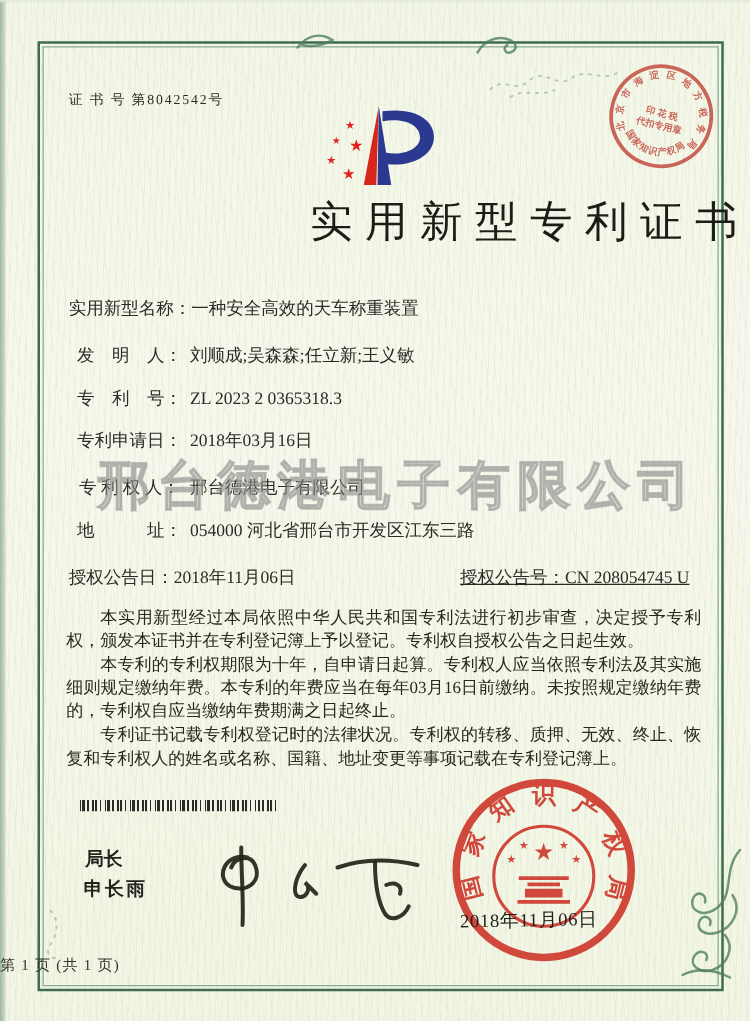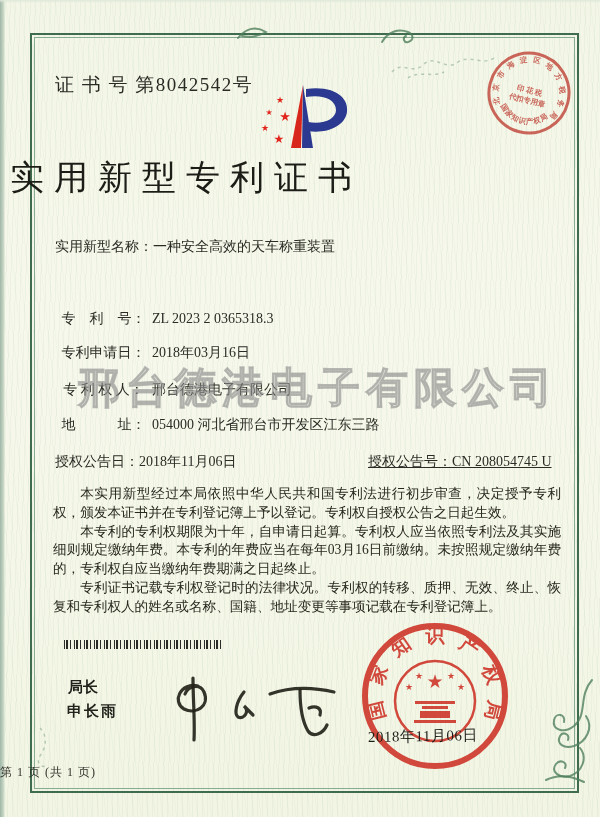--- a/index.html
+++ b/index.html
@@ -12,23 +12,23 @@
           linear-gradient(180deg,#f3f6e6 0%,#f7f8ec 40%,#f2f5e3 100%);
         color:#262620;}
   .edge-left{position:absolute;left:0;top:0;width:5px;height:817px;
              background:linear-gradient(90deg,#9fb6a6,#cfdccb 80%,transparent);}
   .edge-top{position:absolute;left:0;top:0;width:600px;height:3px;
             background:linear-gradient(180deg,#dfe8da,transparent);}
   .frame{position:absolute;left:30px;top:33px;width:545px;height:756px;
          border:2px solid #3f6b4f;}
   .frame-inner{position:absolute;left:2px;top:2px;right:2px;bottom:2px;
                border:1px solid #88ab93;}
-  .cert-no{position:absolute;left:55px;top:72px;font-size:19px;letter-spacing:1.5px;color:#2a2a24;}
+  .cert-no{position:absolute;left:55px;top:72px;font-size:11px;letter-spacing:1.5px;color:#2a2a24;}
   .logo{position:absolute;left:250px;top:83px;}
-  .title{position:absolute;left:0;top:155px;width:600px;text-align:left;
+  .title{position:absolute;left:0;top:155px;width:600px;text-align:right;
          font-size:34px;letter-spacing:10px;padding-left:10px;box-sizing:border-box;
          color:#1d1d18;font-weight:500;}
   .row{position:absolute;left:55px;font-size:14px;white-space:nowrap;color:#2b2b25;text-align:center;}
   .row .lbl{display:inline-block;min-width:97px;}
   .grant-right{position:absolute;left:313px;top:0;text-decoration:underline;}
   .watermark{position:absolute;left:78px;top:360px;width:520px;
              font-size:42px;letter-spacing:6px;font-weight:bold;white-space:nowrap;
              color:rgba(150,150,150,.30);-webkit-text-stroke:1px rgba(135,135,135,.5);
              pointer-events:none;}
   .body-text{position:absolute;left:53px;top:485px;width:508px;
@@ -123,20 +123,23 @@
           <text transform="rotate(165) translate(0 -31) rotate(180)" text-anchor="middle">产</text>
           <text transform="rotate(150) translate(0 -31) rotate(180)" text-anchor="middle">权</text>
           <text transform="rotate(135) translate(0 -31) rotate(180)" text-anchor="middle">局</text>
         </g>
     </g>
   </svg>
 
   <div class="row" style="top:238px">
     <span class="lbl">实用新型名称：</span><span class="val">一种安全高效的天车称重装置</span>
   </div>
+  <div class="row" style="top:276px">
+    <span class="lbl">发　明　人：</span><span class="val">刘顺成;吴森森;任立新;王义敏</span>
+  </div>
   <div class="row" style="top:310px">
     <span class="lbl">专　利　号：</span><span class="val">ZL 2023 2 0365318.3</span>
   </div>
   <div class="row" style="top:344px">
     <span class="lbl">专利申请日：</span><span class="val">2018年03月16日</span>
   </div>
   <div class="row" style="top:381px">
     <span class="lbl">专 利 权 人：</span><span class="val">邢台德港电子有限公司</span>
   </div>
   <div class="row" style="top:416px">

